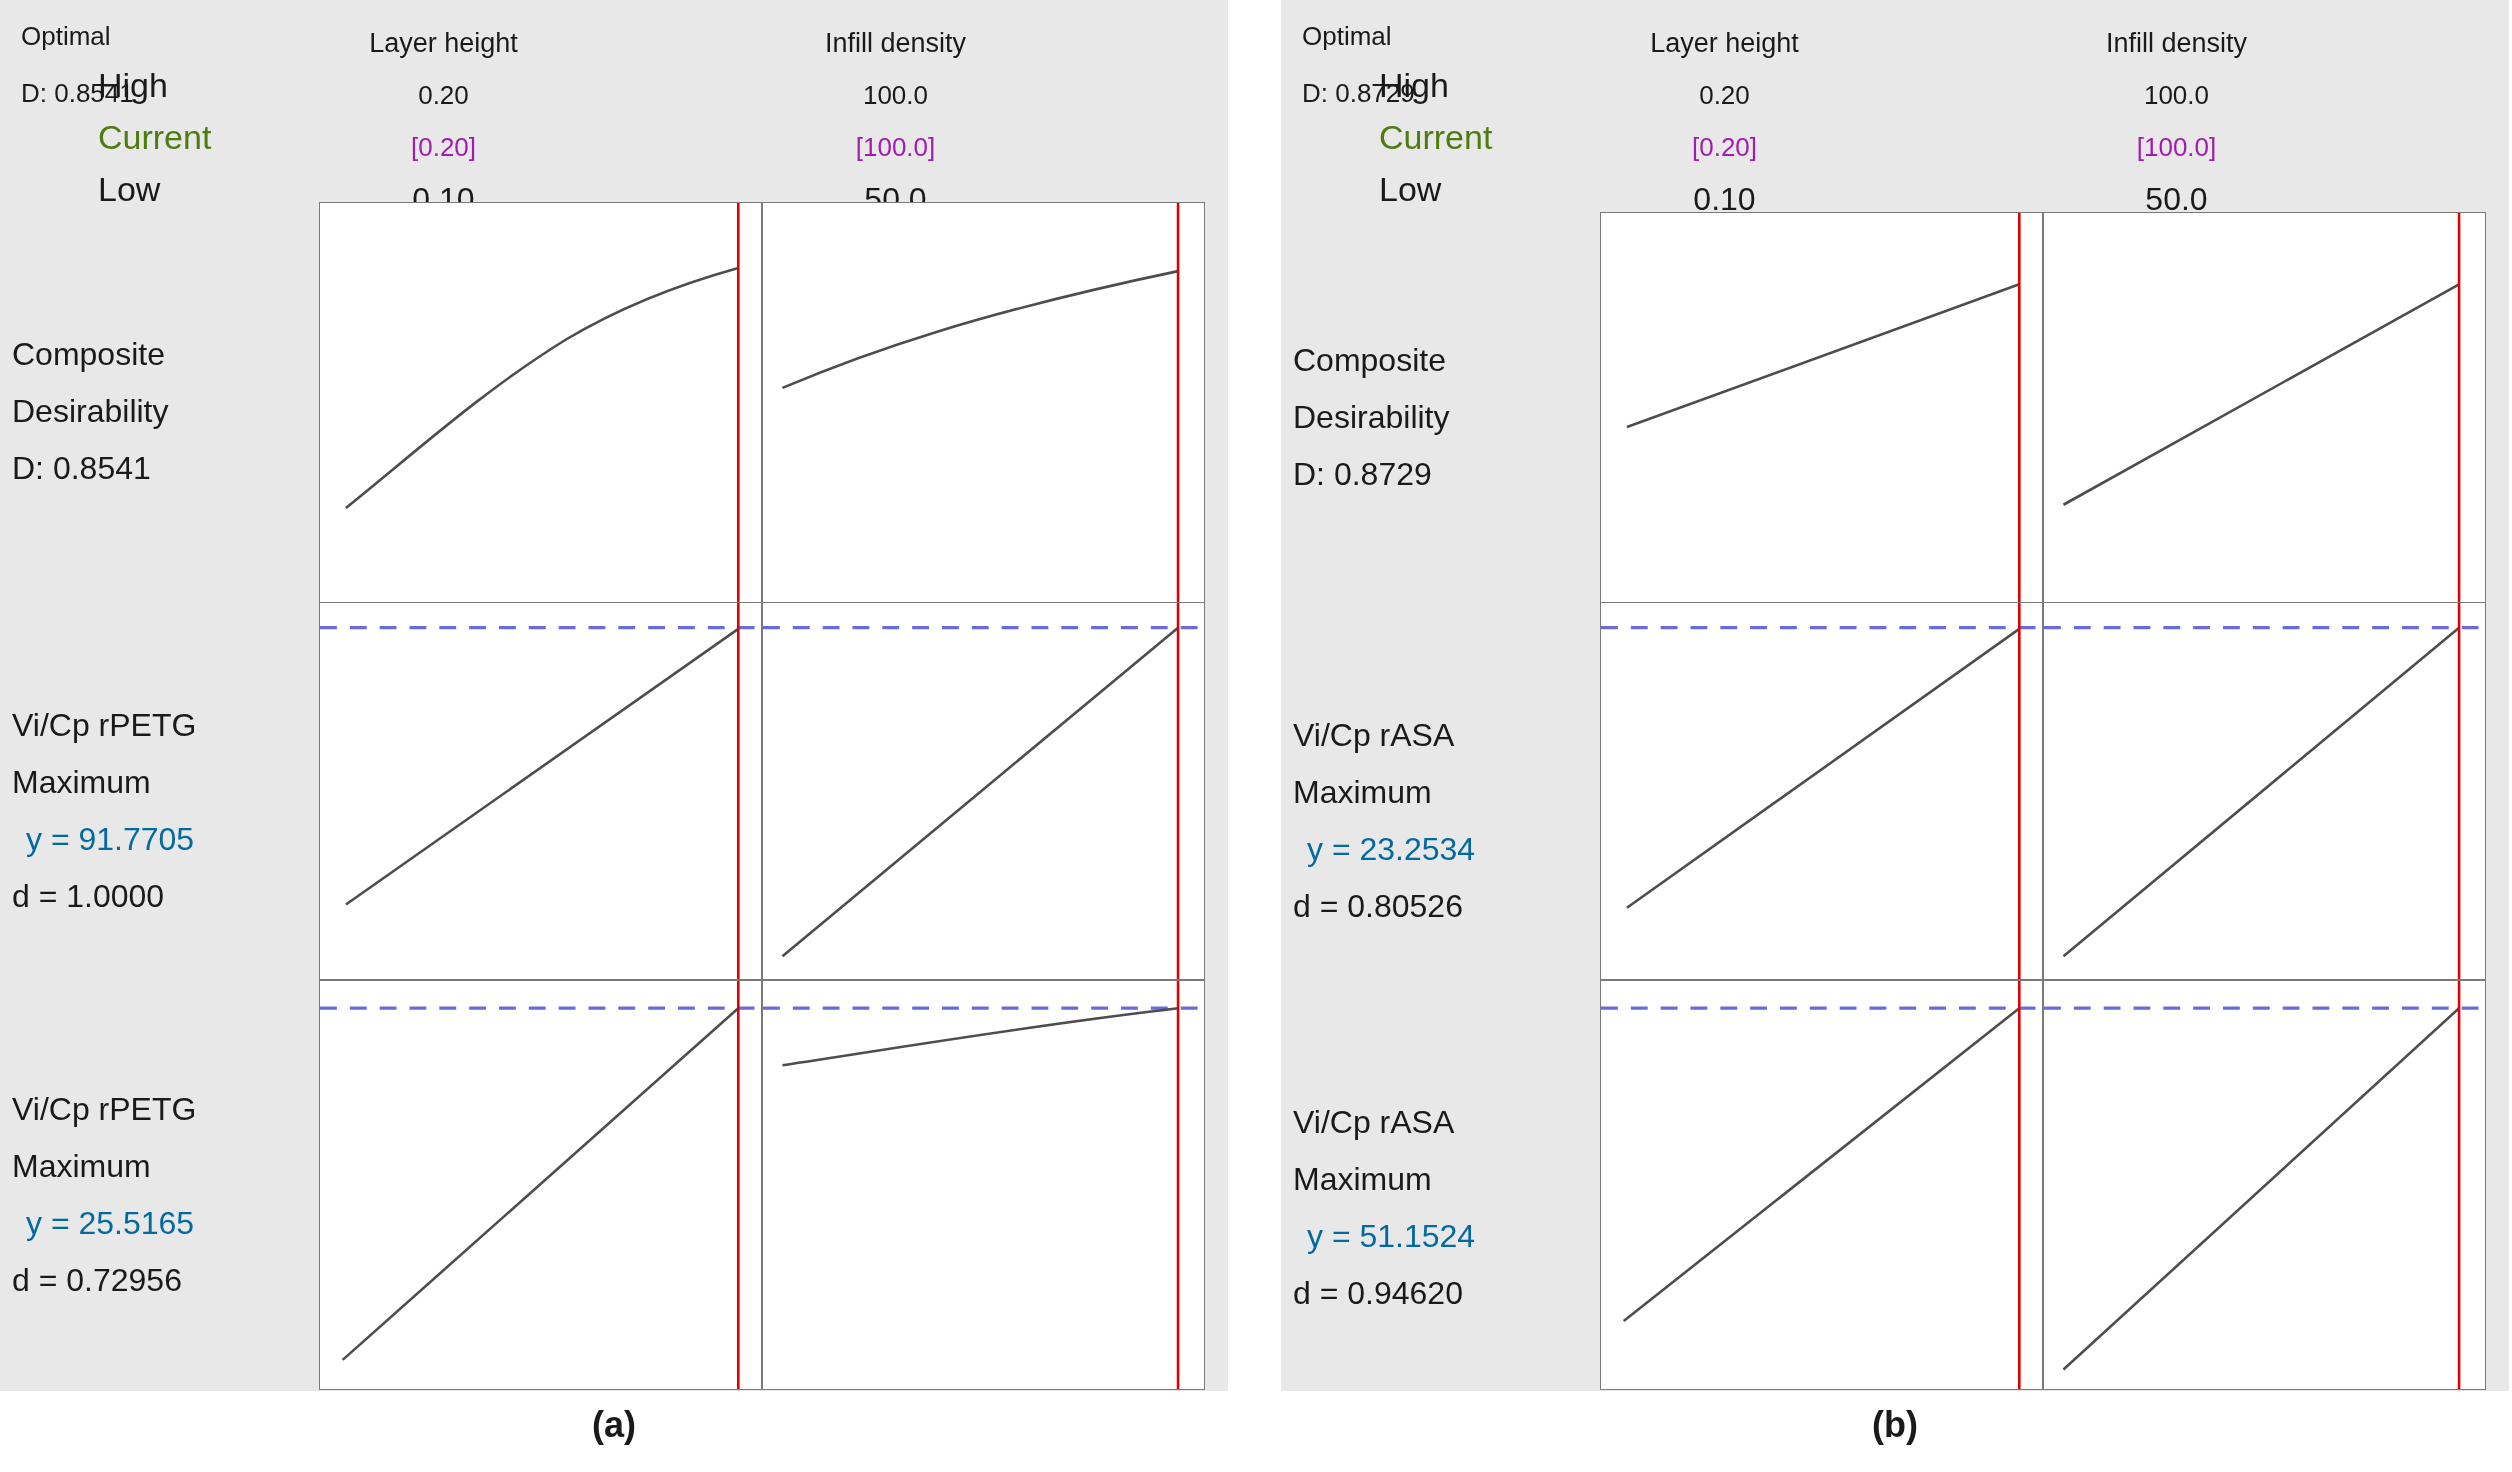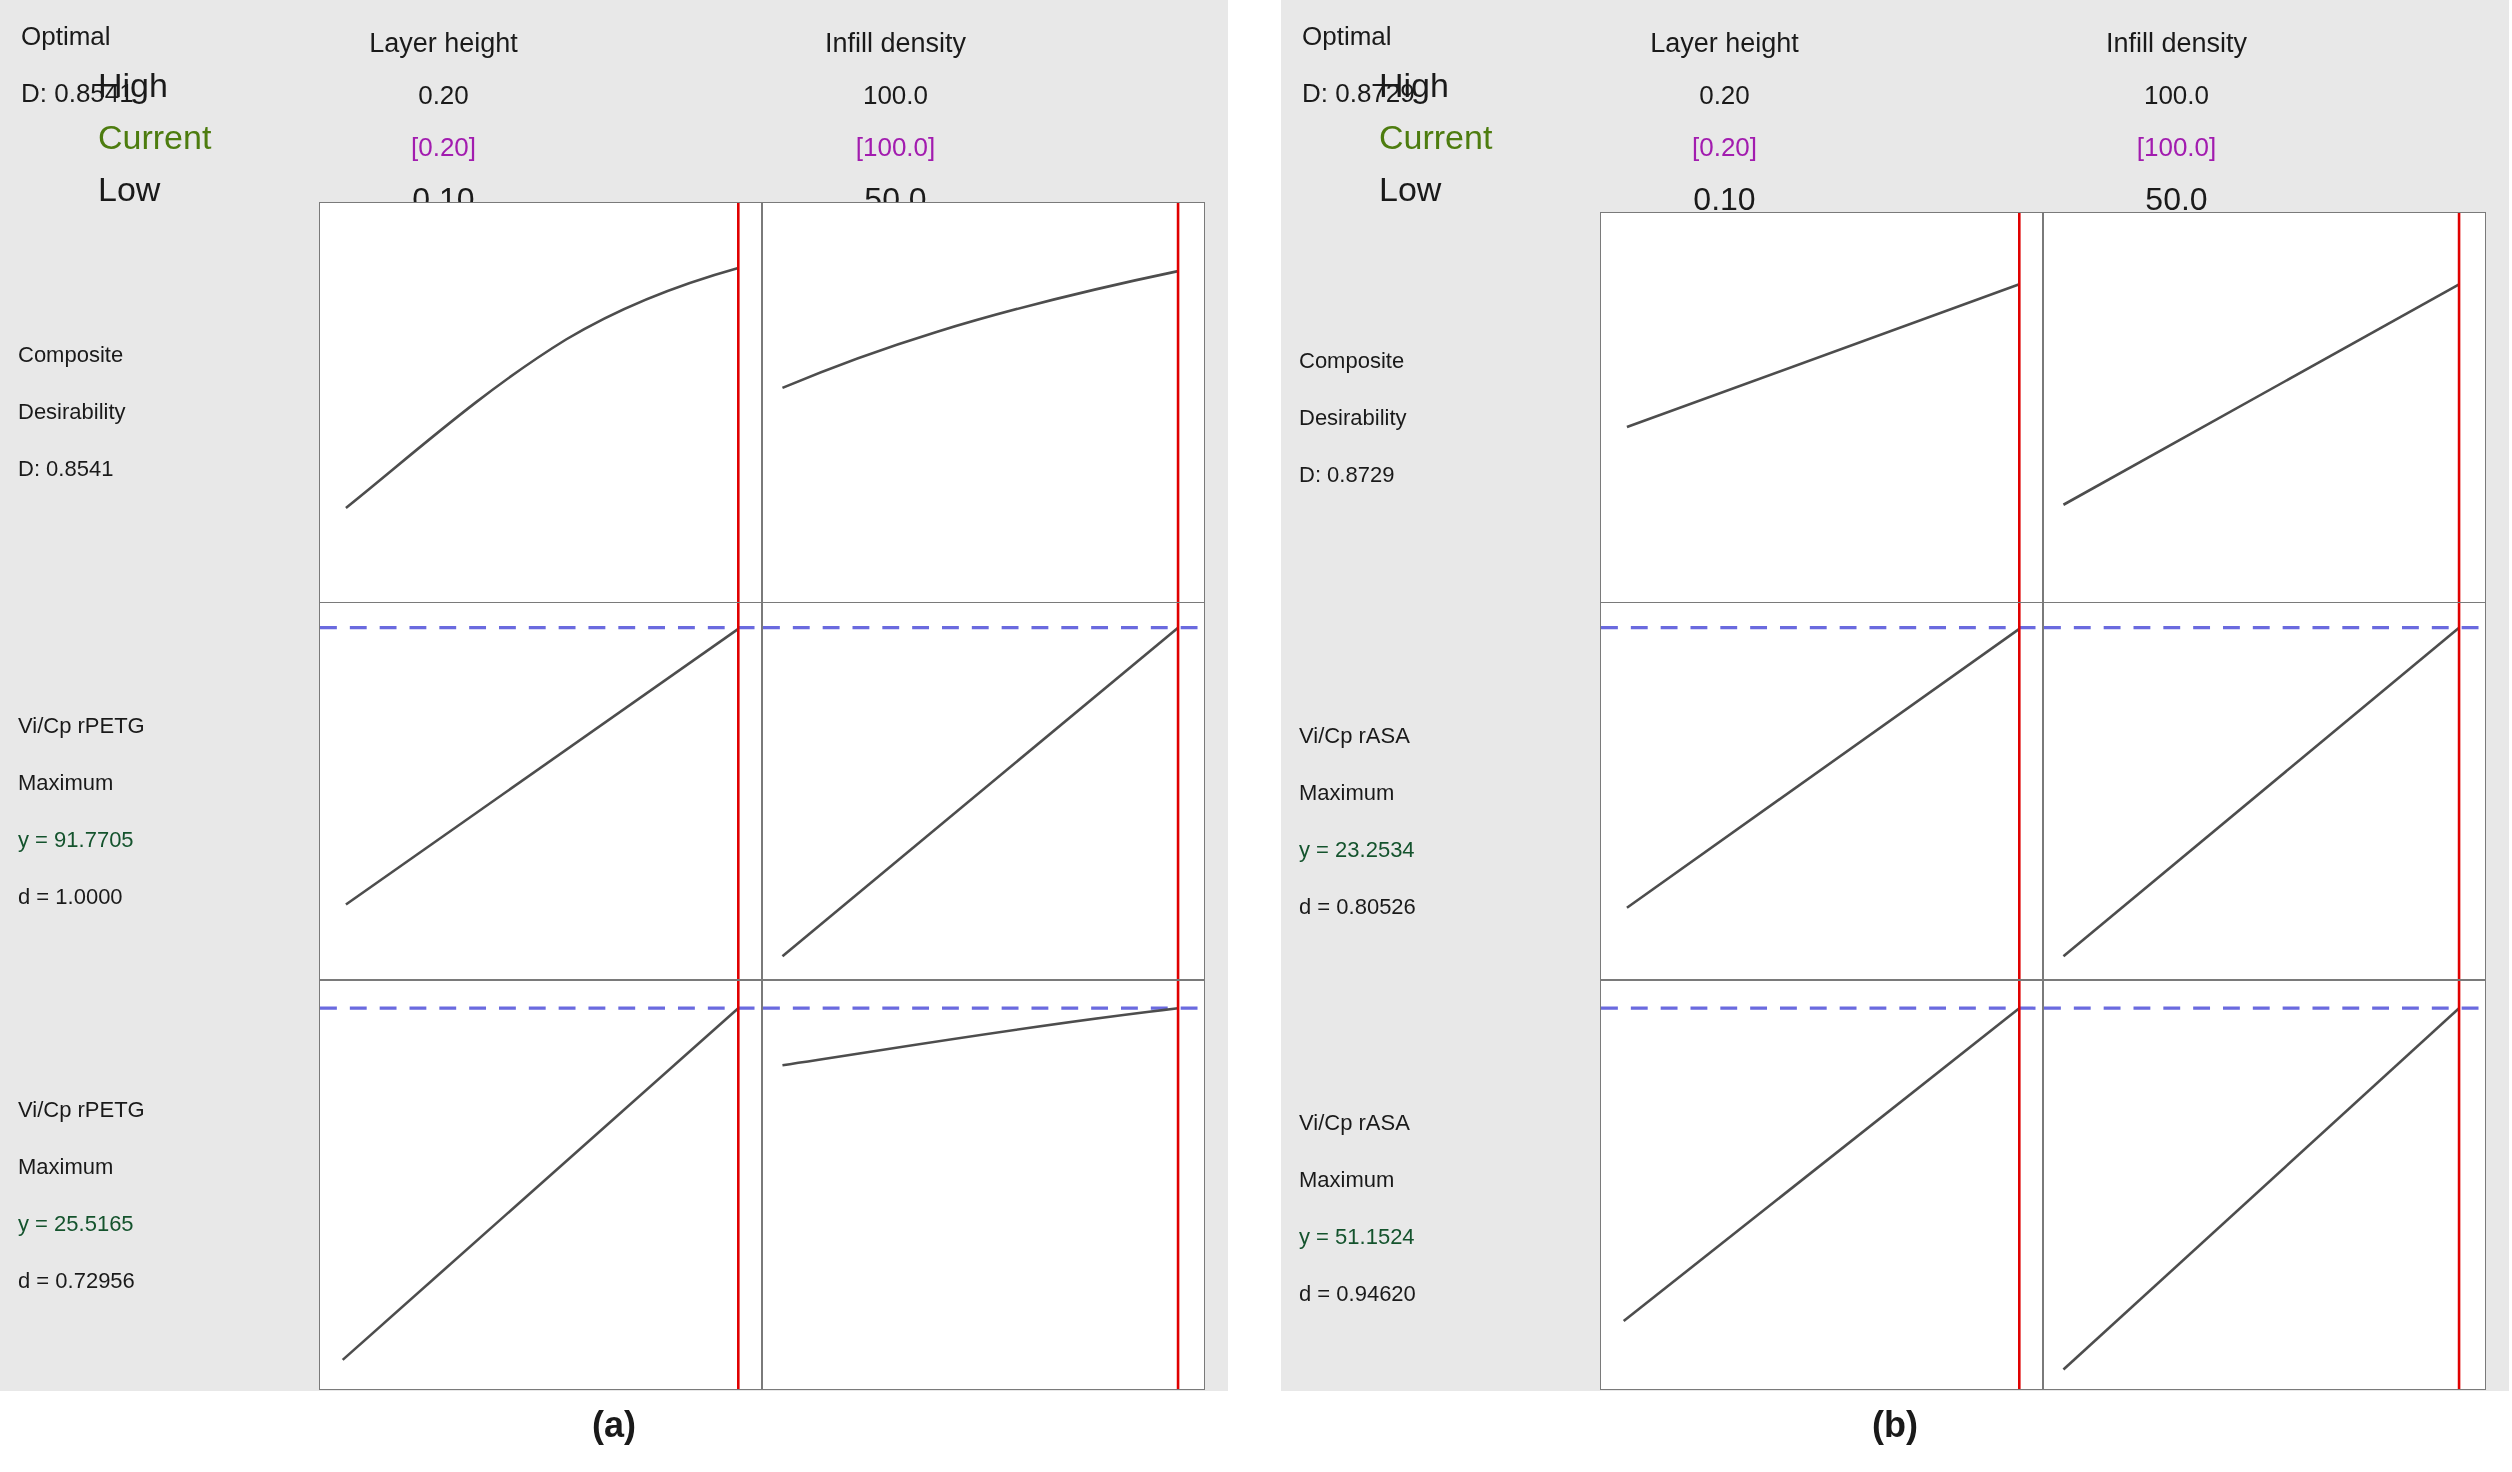--- a/index.html
+++ b/index.html
@@ -84,26 +84,26 @@
   .hdr-factor .fhigh { display:block; font-size: 26px; }
   .hdr-factor .fcur  { display:block; font-size: 26px; color: #a21caf; }
   .hdr-factor .flow  { display:block; font-size: 32px; }
 
   .factor-1 { left: 274px; }
   .factor-2 { left: 726px; }
 
   
   .row-label {
     position: absolute;
-    left: 18px;
+    left: 12px;
     width: 280px;
-    font-size: 22px;
+    font-size: 32px;
     line-height: 57px;
   }
-  .row-label .y { color: #14532d; }
+  .row-label .y { color: #0369a1; margin-left: 14px; }
 
   
   .cell {
     position: absolute;
     background: #ffffff;
     border: 1.3px solid #7a7a7a;
     box-sizing: border-box;
     overflow: hidden;
   }
   .cell svg { display: block; width: 100%; height: 100%; }

